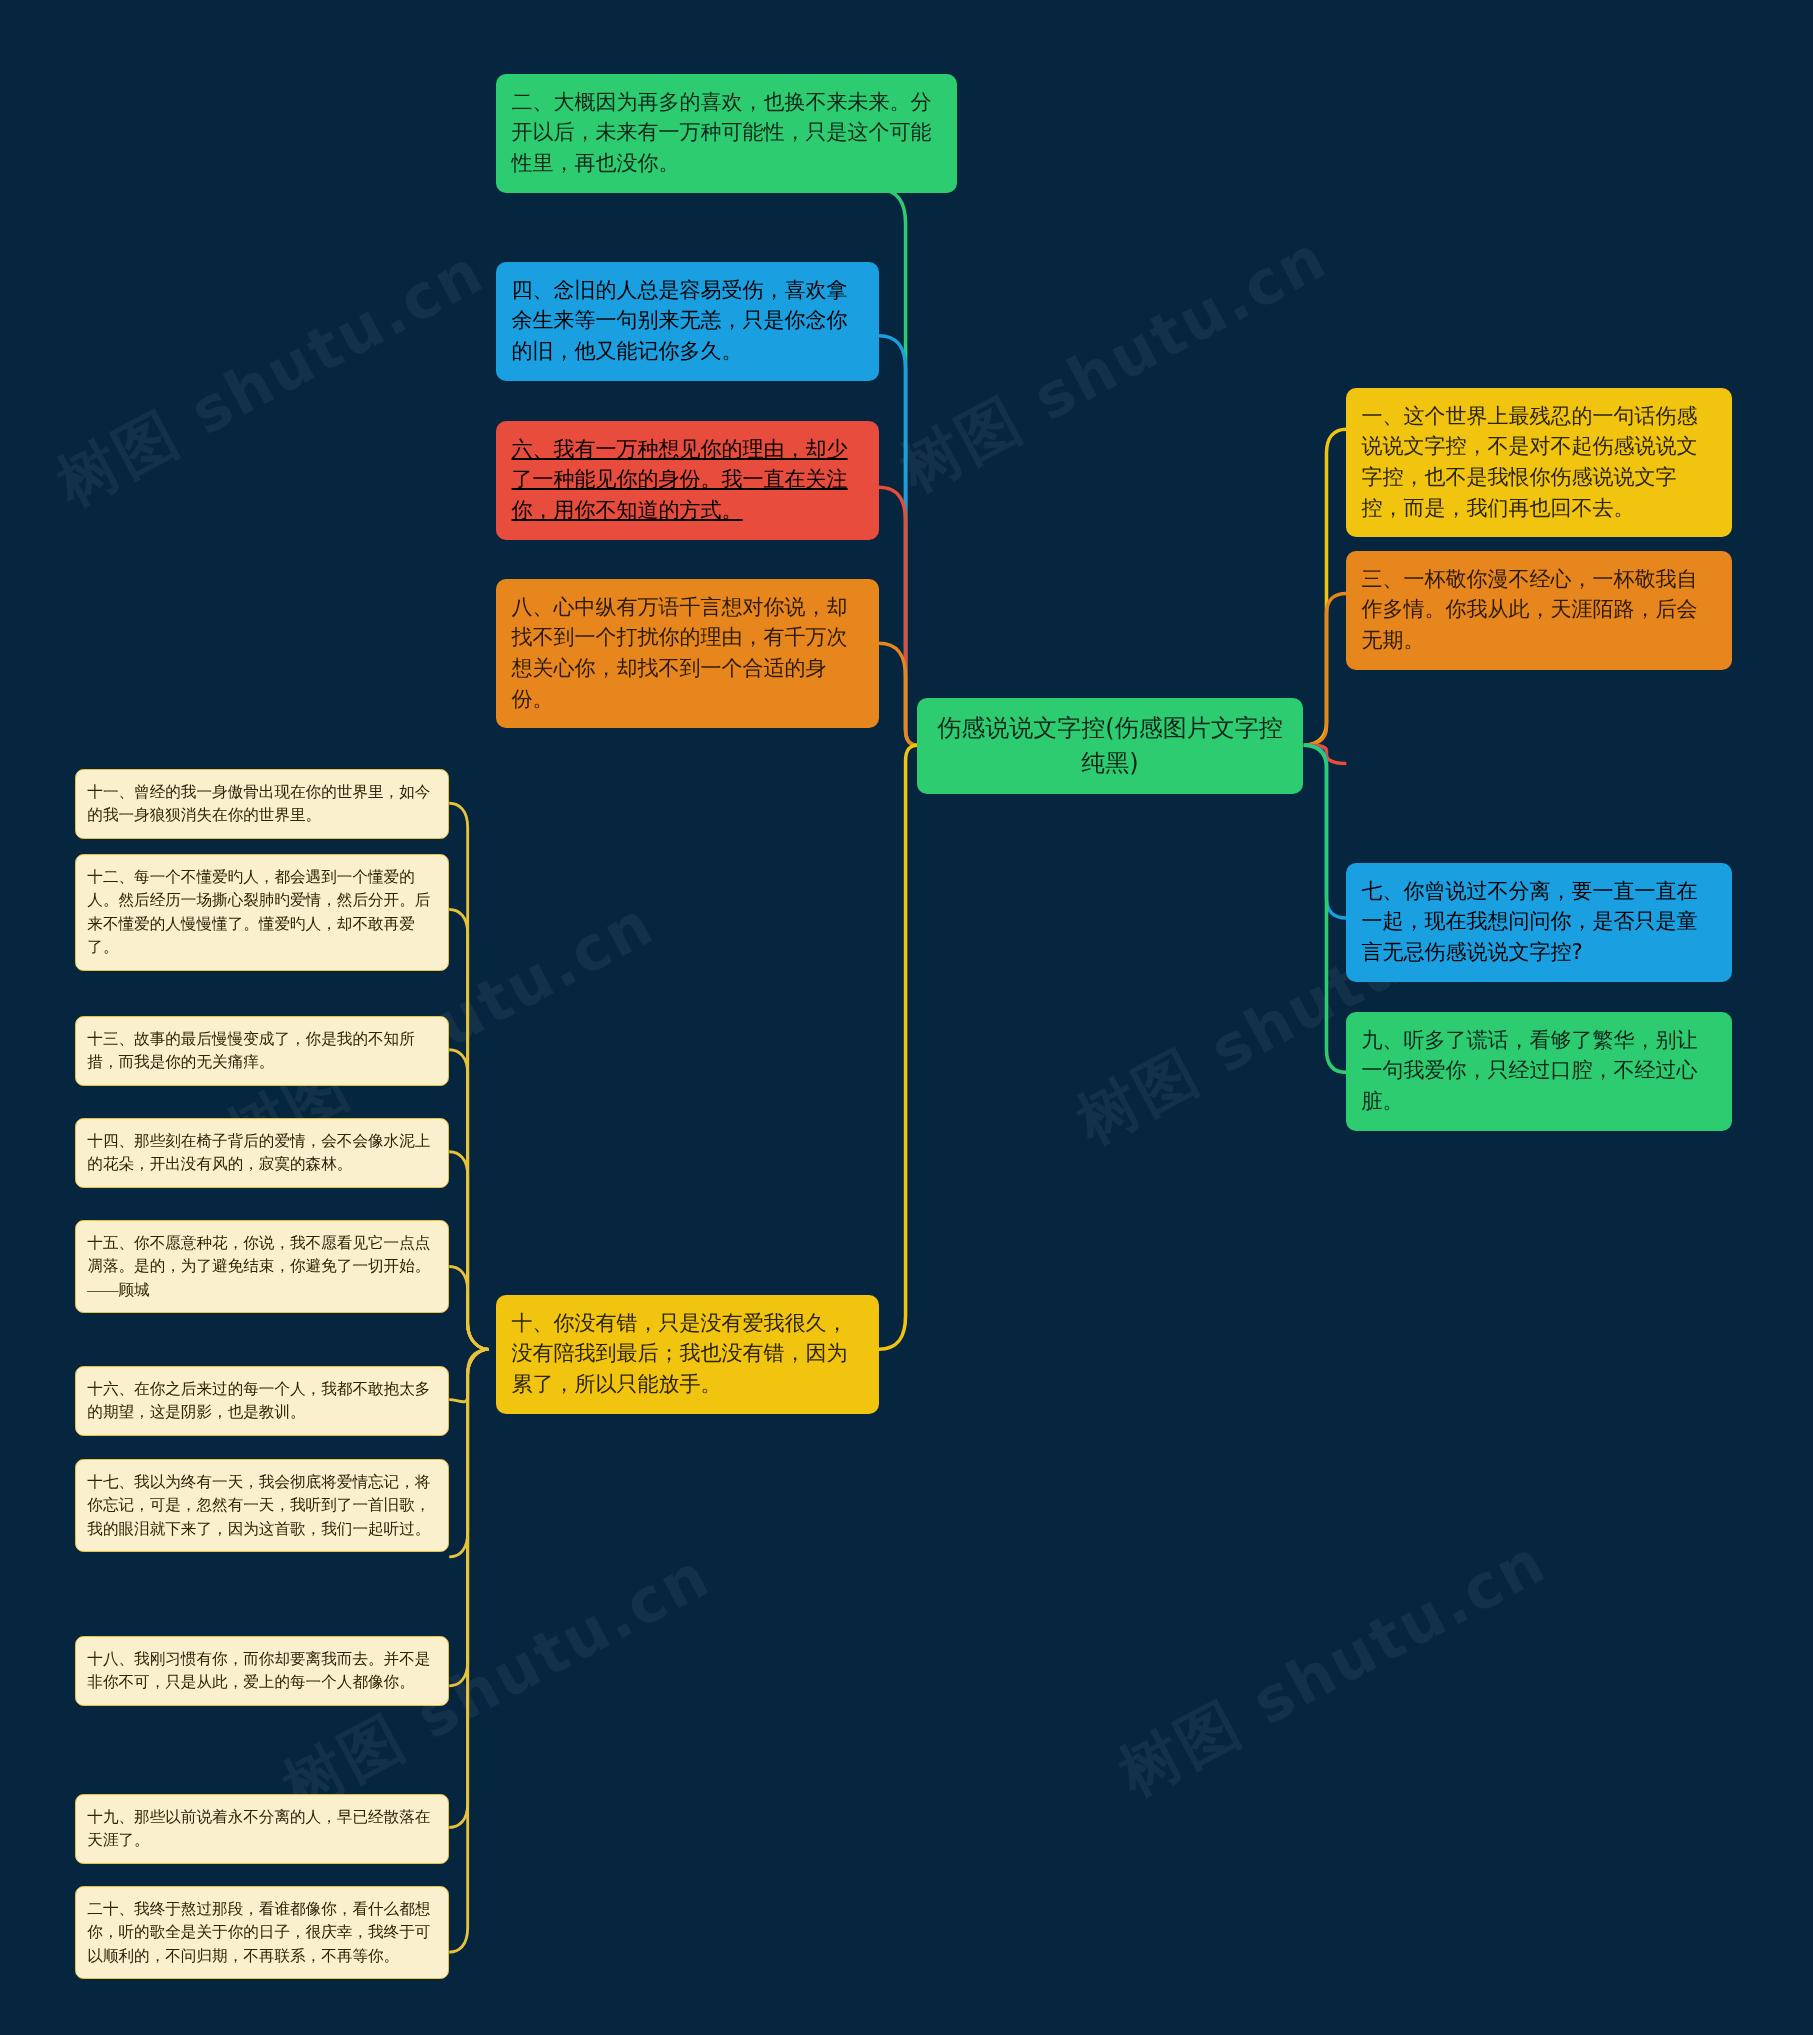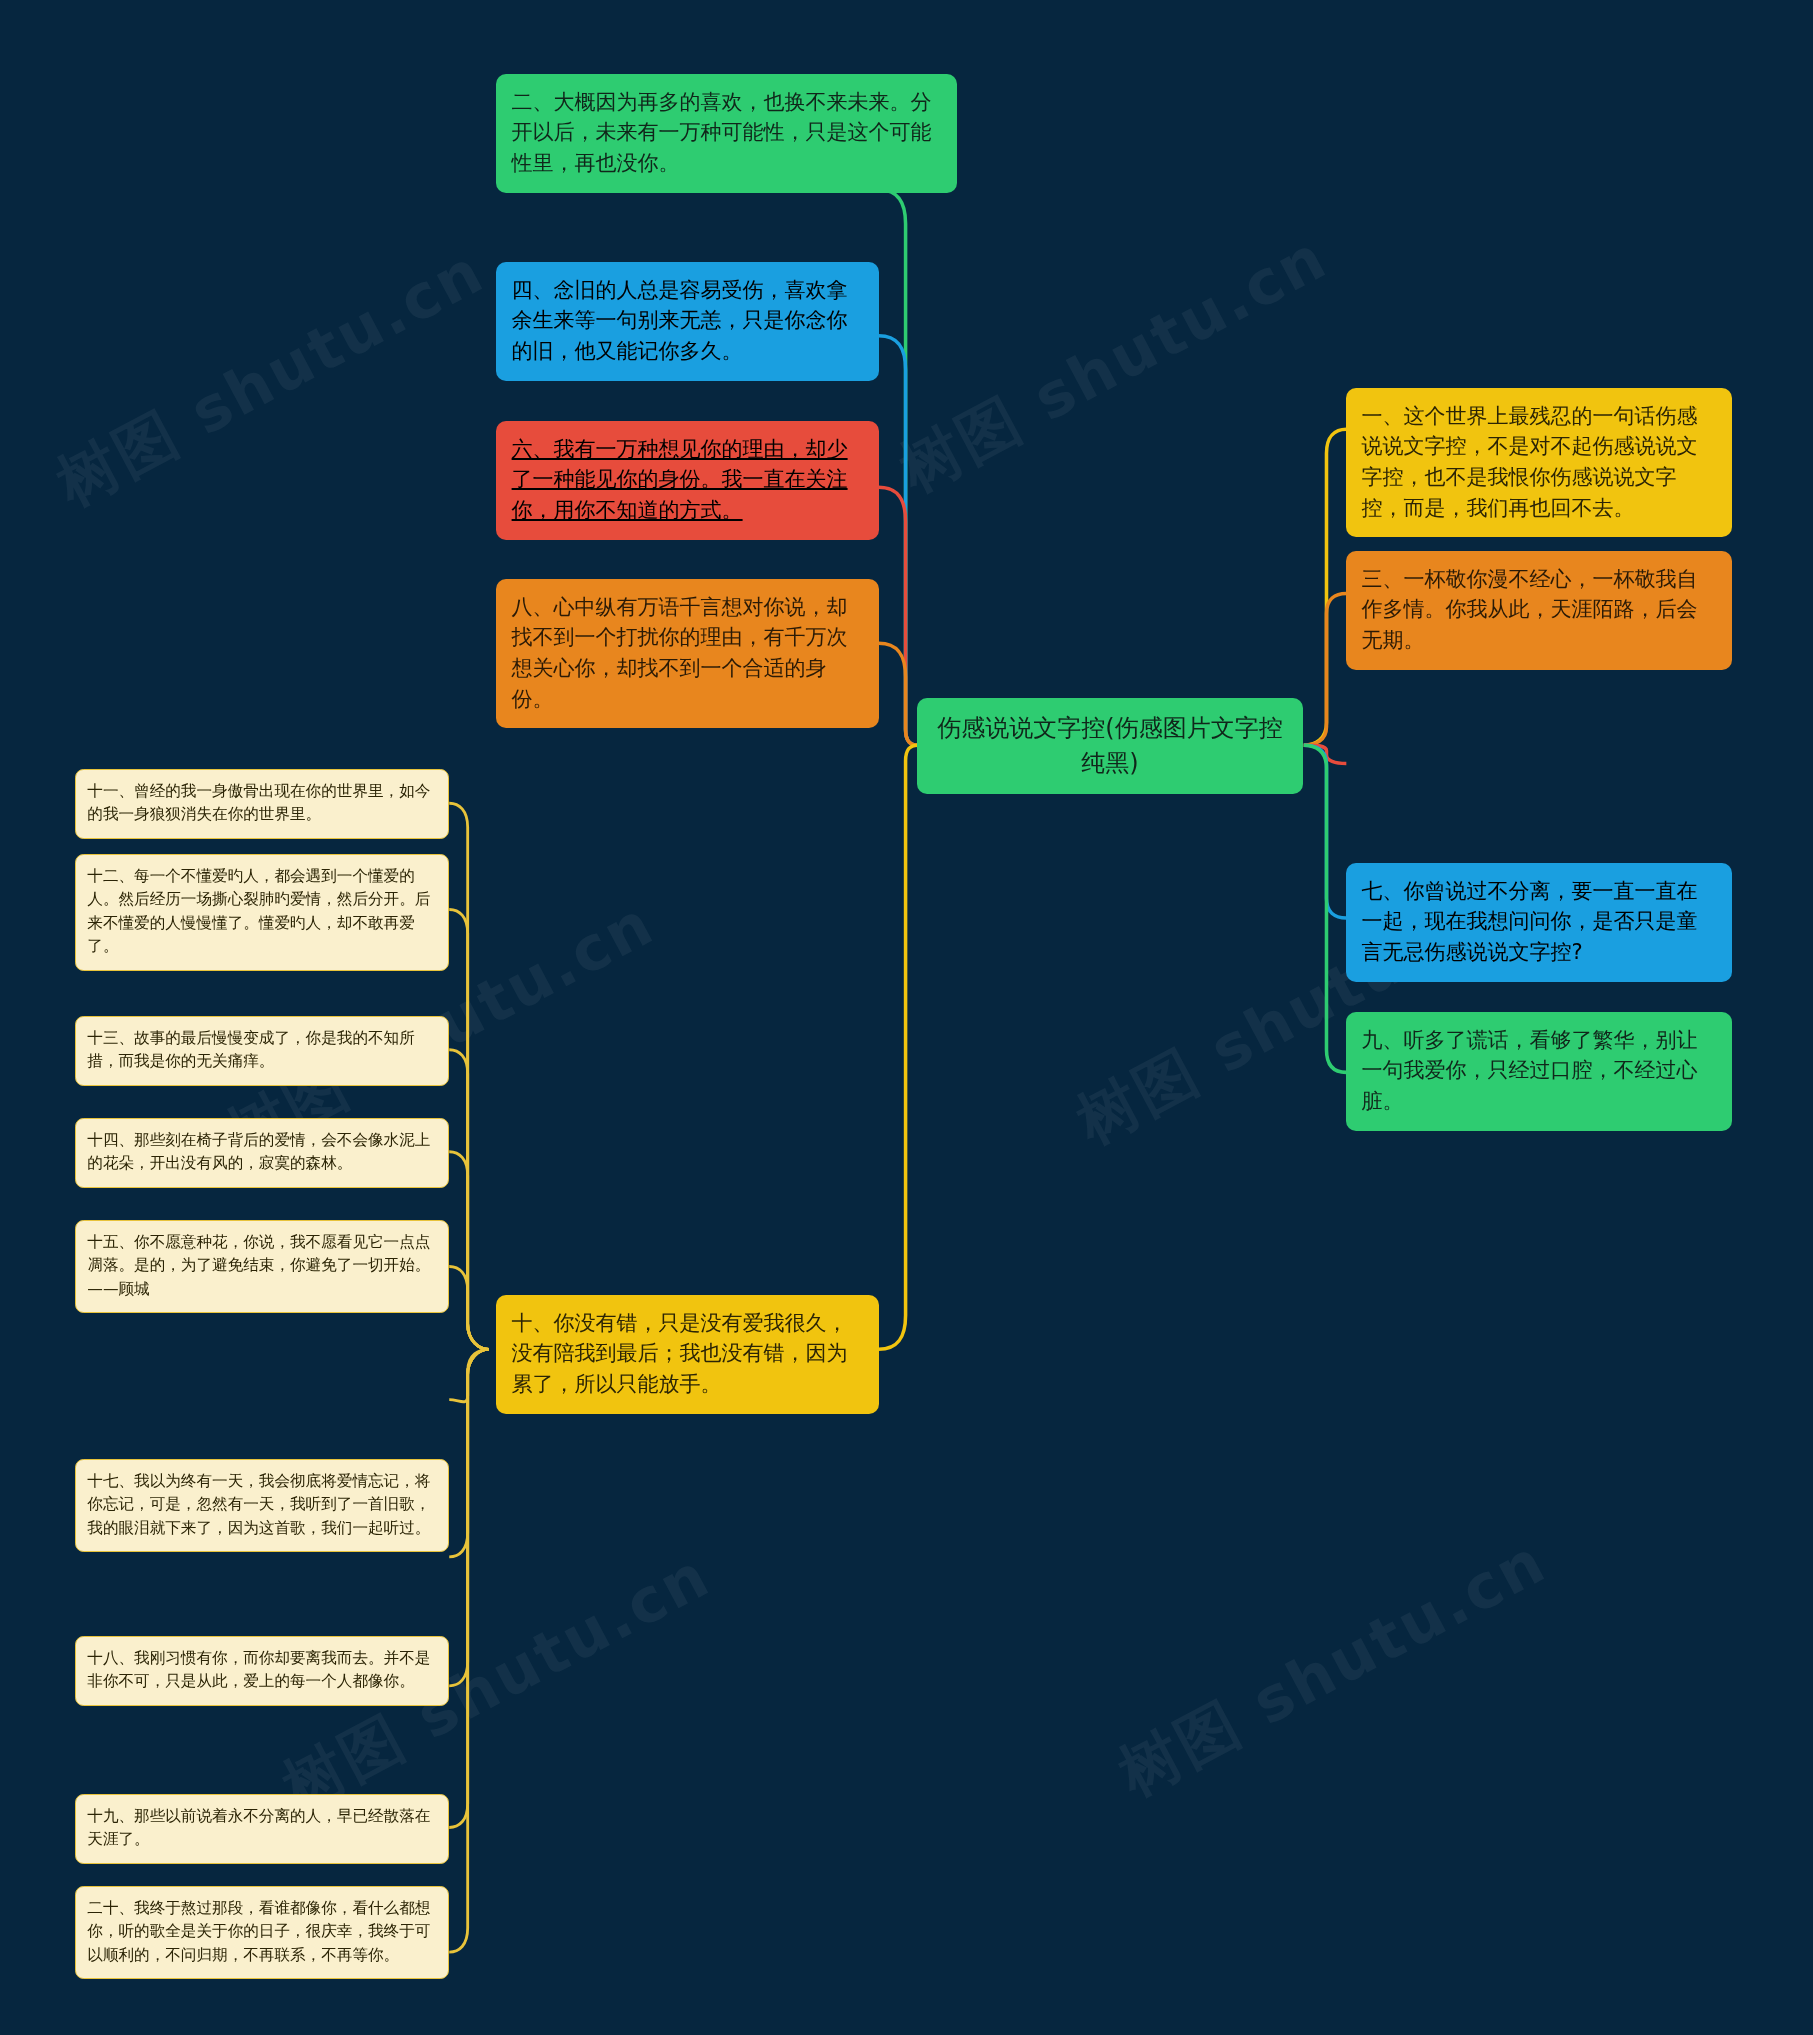--- a/index.html
+++ b/index.html
@@ -67,21 +67,21 @@
     padding: 10px 11.3px 11.3px 11.3px;
     border-radius: 8.5px;
   }
 
   
   .c-green  { background: #2ecc71; color: #10261a; }
   .c-blue   { background: #1a9fe0; color: #000000; }
   .c-red    { background: #e74c3c; color: #000000; text-decoration: underline; }
   .c-orange { background: #e8861e; color: #2a1a06; }
   .c-yellow { background: #f1c40f; color: #2b2405; }
-  .c-cream  { background: #faf0cd; color: #2b2405; border: 1.4px solid #e8c33a; }
+  .c-cream  { background: #faf0cd; color: #2b2405; border: 1.4px solid #e8c33a; font-family: Liberation Serif, serif; }
 </style>
 </head>
 <body>
 
 <div id="canvas">
 
   <div class="wm" style="left:43px; top:453px;">树图 shutu.cn</div>
   <div class="wm" style="left:886px; top:439px;">树图 shutu.cn</div>
   <div class="wm" style="left:213px; top:1105px;">树图 shutu.cn</div>
   <div class="wm" style="left:1063px; top:1091px;">树图 shutu.cn</div>
@@ -140,20 +140,21 @@
   <div class="node lvl2 c-cream" style="left:75px; top:769px; width:374px;">十一、曾经的我一身傲骨出现在你的世界里，如今的我一身狼狈消失在你的世界里。</div>
 
   <div class="node lvl2 c-cream" style="left:75px; top:854px; width:374px;">十二、每一个不懂爱旳人，都会遇到一个懂爱的人。然后经历一场撕心裂肺旳爱情，然后分开。后来不懂爱的人慢慢懂了。懂爱旳人，却不敢再爱了。</div>
 
   <div class="node lvl2 c-cream" style="left:75px; top:1016px; width:374px;">十三、故事的最后慢慢变成了，你是我的不知所措，而我是你的无关痛痒。</div>
 
   <div class="node lvl2 c-cream" style="left:75px; top:1118px; width:374px;">十四、那些刻在椅子背后的爱情，会不会像水泥上的花朵，开出没有风的，寂寞的森林。</div>
 
   <div class="node lvl2 c-cream" style="left:75px; top:1220px; width:374px;">十五、你不愿意种花，你说，我不愿看见它一点点凋落。是的，为了避免结束，你避免了一切开始。——顾城</div>
 
+  <div class="node lvl2 c-cream" style="left:75px; top:1366px; width:374px;">十六、在你之后来过的每一个人，我都不敢抱太多的期望，这是阴影，也是教训。</div>
 
   <div class="node lvl2 c-cream" style="left:75px; top:1459px; width:374px;">十七、我以为终有一天，我会彻底将爱情忘记，将你忘记，可是，忽然有一天，我听到了一首旧歌，我的眼泪就下来了，因为这首歌，我们一起听过。</div>
 
   <div class="node lvl2 c-cream" style="left:75px; top:1636px; width:374px;">十八、我刚习惯有你，而你却要离我而去。并不是非你不可，只是从此，爱上的每一个人都像你。</div>
 
   <div class="node lvl2 c-cream" style="left:75px; top:1794px; width:374px;">十九、那些以前说着永不分离的人，早已经散落在天涯了。</div>
 
   <div class="node lvl2 c-cream" style="left:75px; top:1886px; width:374px;">二十、我终于熬过那段，看谁都像你，看什么都想你，听的歌全是关于你的日子，很庆幸，我终于可以顺利的，不问归期，不再联系，不再等你。</div>
 
 </div>

